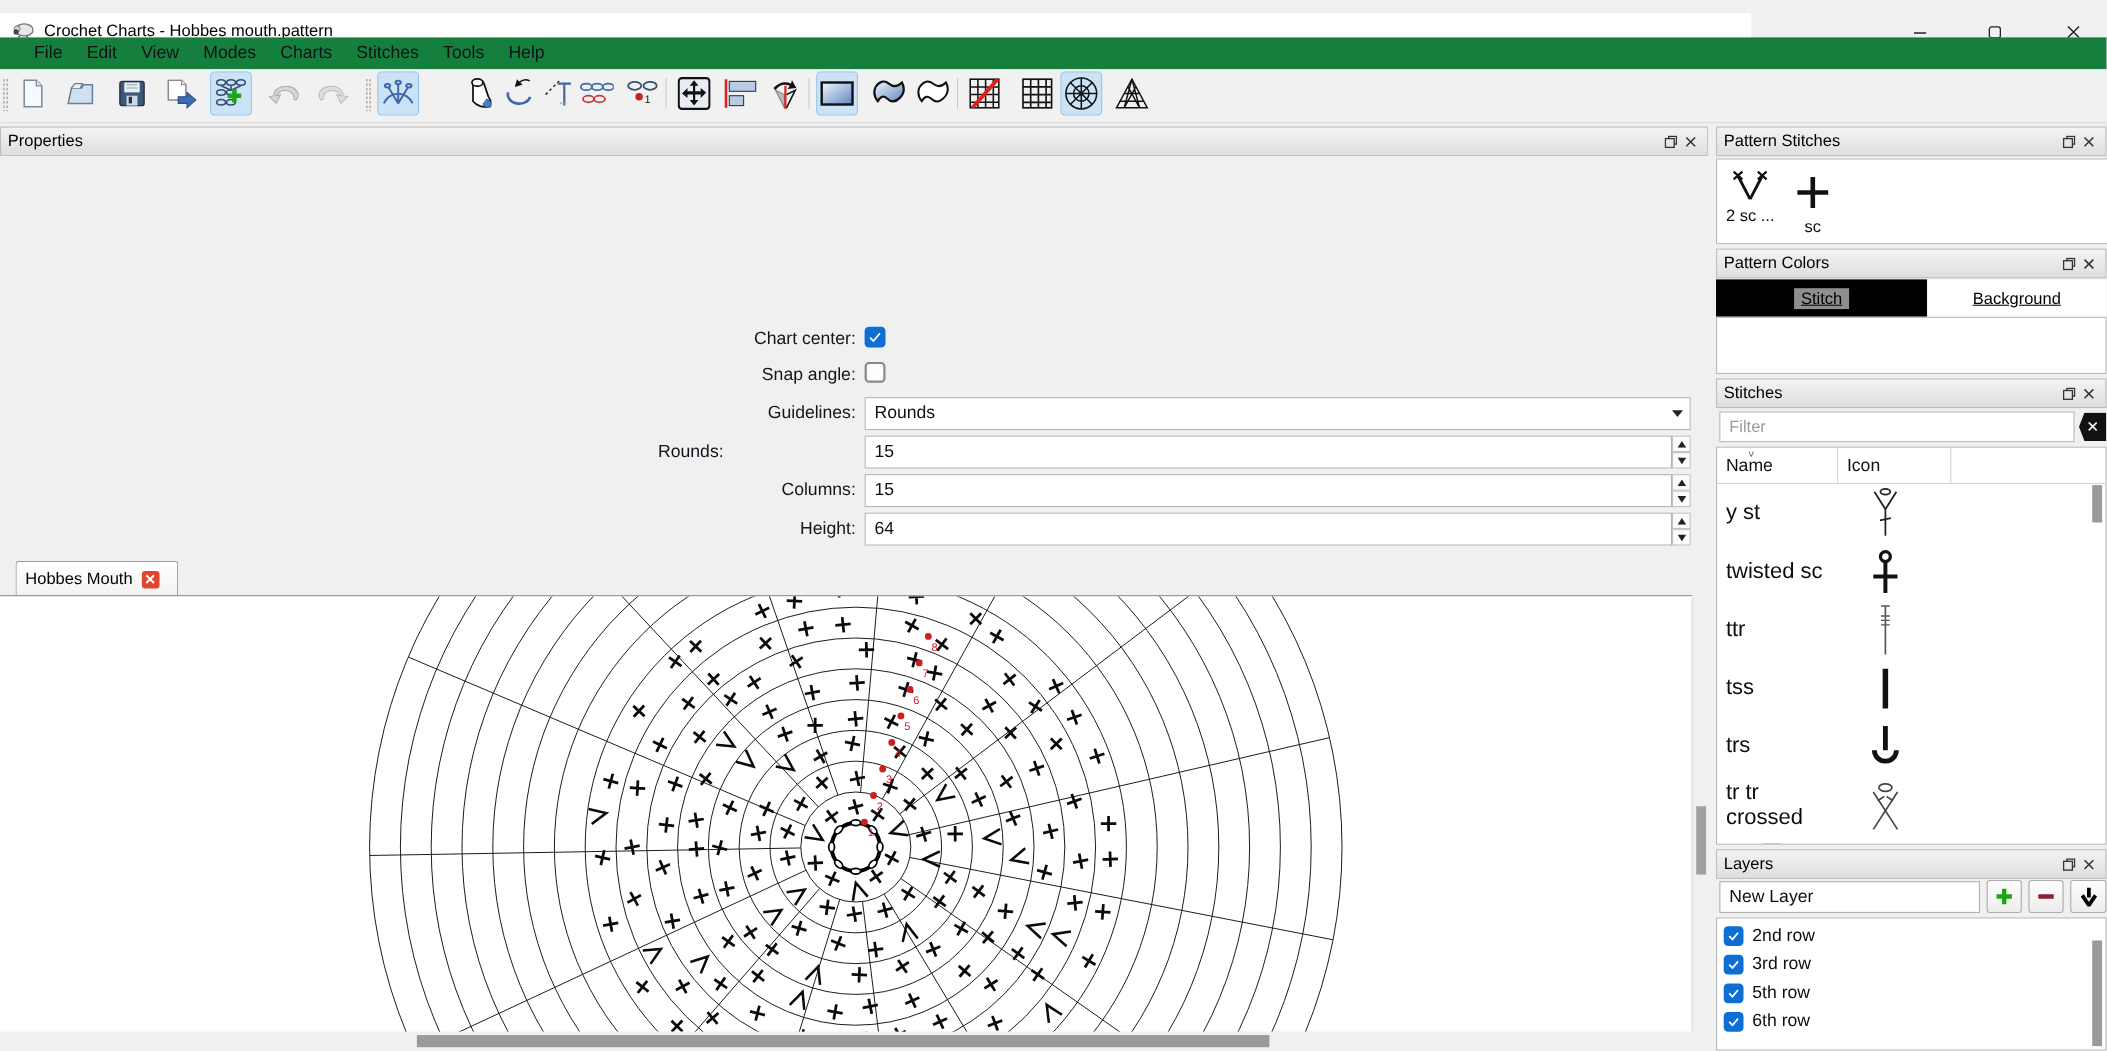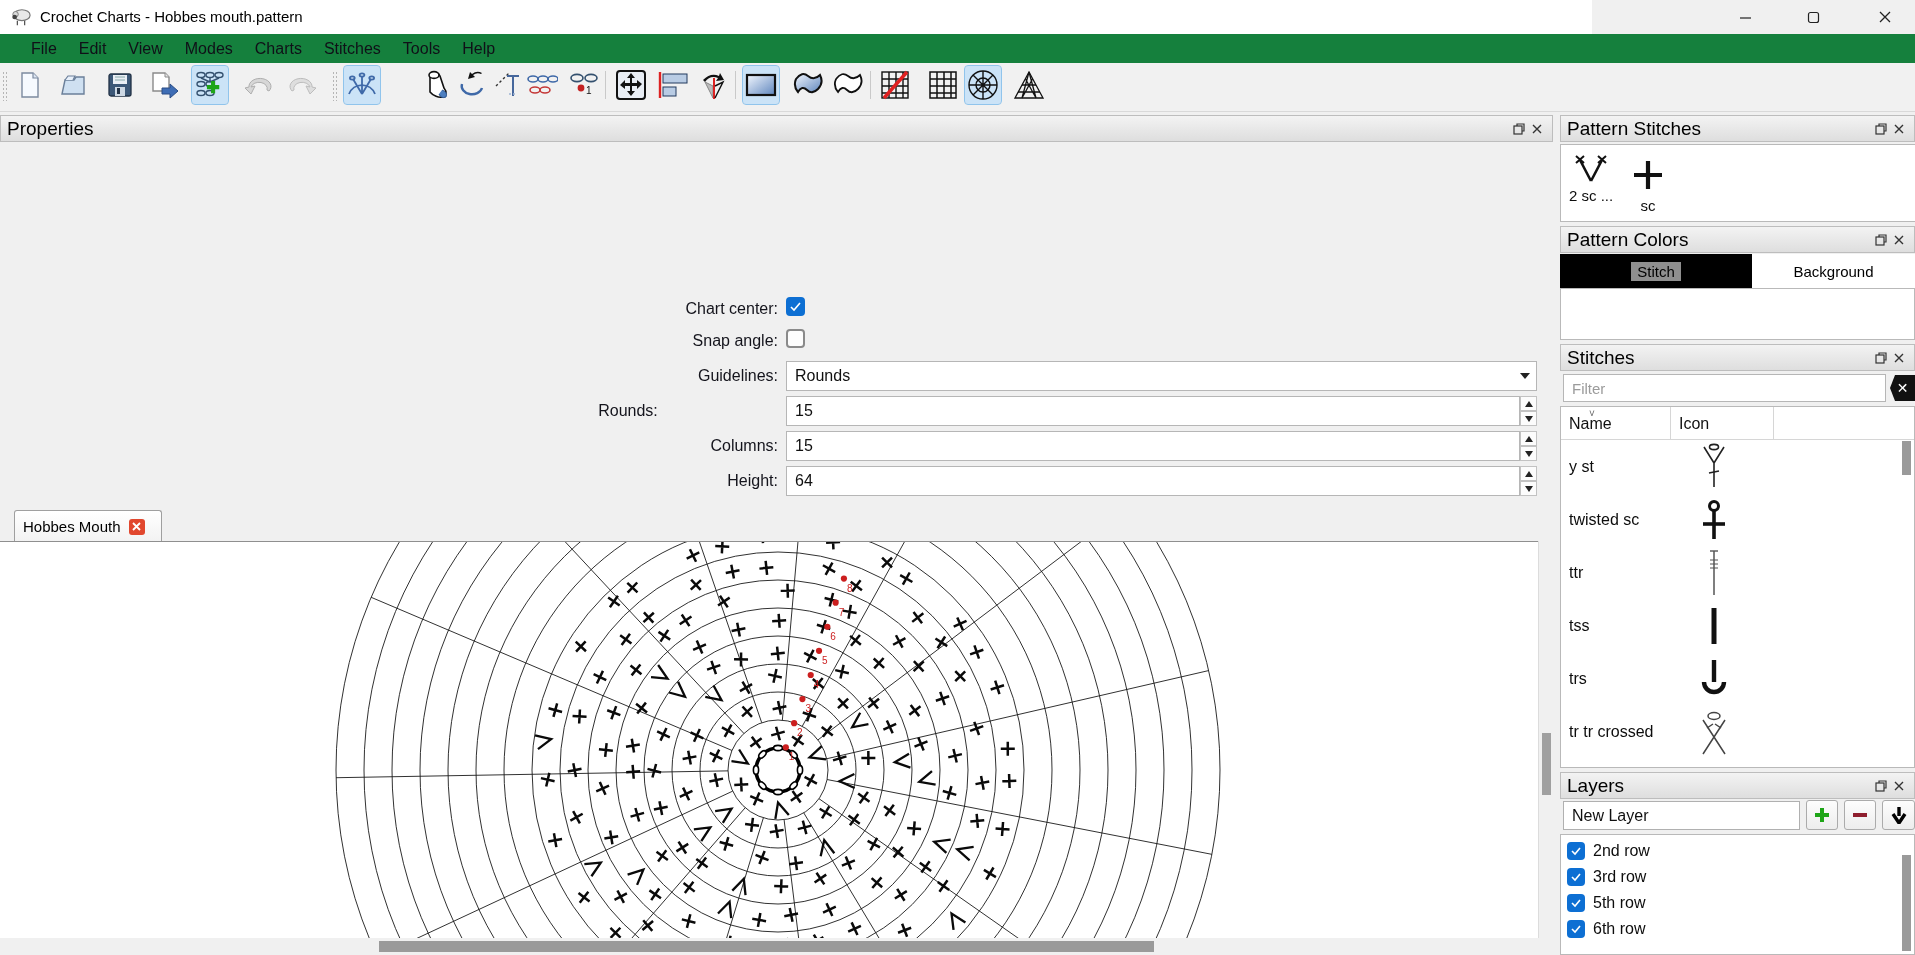--- a/index.html
+++ b/index.html
@@ -1,37 +1,37 @@
 <!DOCTYPE html>
 <html><head>
 <meta charset="utf-8">
 <style>
   * { margin:0; padding:0; box-sizing:border-box; }
   html,body { width:1915px; height:955px; overflow:hidden; background:#f0f0f0;
     font-family:"Liberation Sans", sans-serif; color:#111; }
   .abs { position:absolute; }
   
-  #titlebar { left:0; top:0; width:1592px; height:34px; background:#ffffff; }
+  #titlebar { left:0; top:12px; width:1592px; height:34px; background:#ffffff; }
   #app-icon { left:10px; top:7px; width:22px; height:20px; }
   #title-text { left:40px; top:8px; font-size:15px; color:#000; white-space:nowrap; }
   .wbtn { top:0; width:46px; height:34px; display:flex; align-items:center; justify-content:center; }
   
   #menubar { left:0; top:34px; width:1915px; height:29px; background:#15803d; display:flex; align-items:center; padding-left:20px; }
   .menu-item { font-size:16px; padding:3px 11px; color:#101018; }
   
   #toolbar { left:0; top:63px; width:1915px; height:49px; background:#f1f1f1; border-bottom:1px solid #d9d9d9; }
   .tbtn { top:3px; width:36px; height:38px; border-radius:3px; display:flex; align-items:center; justify-content:center; }
   .tbtn.hl { background:#cbe3f7; outline:1px solid #90c4ec; }
   .tsep { top:8px; width:1px; height:28px; background:#c9c9c9; }
   .tgrip { top:8px; width:6px; height:30px;
     background-image:radial-gradient(#b5b5b5 34%, transparent 36%); background-size:3px 4px; }
   
   .dock-header { height:27px; background:linear-gradient(#f3f3f3,#dedede); border:1px solid #bdbdbd;
     display:flex; align-items:center; padding:0 6px; }
-  .dock-title { font-size:19px; color:#000; flex:1 1 auto; }
+  .dock-title { font-size:15px; color:#000; flex:1 1 auto; }
   .dock-btn { width:18px; height:18px; display:flex; align-items:center; justify-content:center; }
   
   #props-body { background:#f0f0f0; }
   .prow-label { position:absolute; width:300px; text-align:right; font-size:16px; color:#14141c; }
   .checkbox { position:absolute; width:19px; height:19px; border-radius:4px; }
   .checkbox.checked { background:#0d6fd3; }
   .checkbox.unchecked { background:#fdfdfd; border:2px solid #8a8a8a; }
   .field { position:absolute; background:#ffffff; border:1px solid #b6b6b6; font-size:16px;
     display:flex; align-items:center; padding-left:8px; color:#101010; }
   .combo-arrow { position:absolute; right:6px; top:11px; width:0; height:0;
@@ -62,21 +62,21 @@
   
   #filter-input { position:absolute; background:#fff; border:1px solid #b6b6b6; font-size:15px; padding:0 8px;
     color:#9b9b9b; display:flex; align-items:center; }
   #filter-clear { position:absolute; background:#111; clip-path:polygon(20% 0,100% 0,100% 100%,20% 100%,0 50%);
     display:flex; align-items:center; justify-content:center; color:#fff; font-size:14px; }
   #st-table { position:absolute; background:#fff; border:1px solid #b9b9b9; overflow:hidden; }
   .st-head { height:33px; border-bottom:1px solid #d6d6d6; display:flex; position:relative; }
   .st-hcell { font-size:16px; color:#111; padding:8px 0 0 8px; border-right:1px solid #d6d6d6; }
   .sort-ind { position:absolute; left:28px; top:1px; font-size:10px; color:#666; }
   .st-row { height:53px; display:flex; align-items:center; }
-  .st-name { width:103px; padding-left:8px; font-size:16px; color:#0d0d0d; }
+  .st-name { width:103px; padding-left:8px; font-size:20px; color:#0d0d0d; }
   .st-icon { width:100px; display:flex; justify-content:center; }
   #st-scroll { position:absolute; right:1px; top:34px; width:13px; height:60px; }
   #st-scroll .handle { position:absolute; left:2px; top:0; width:9px; height:34px; background:#9a9a9a; }
   
   #layer-name-input { position:absolute; background:#fff; border:1px solid #b0b0b0; font-size:16px; color:#101010;
     display:flex; align-items:center; padding-left:8px; }
   .lbtn { position:absolute; width:32px; height:30px; background:linear-gradient(#fdfdfd,#ededed);
     border:1px solid #ababab; border-radius:3px; display:flex; align-items:center; justify-content:center; }
   .layer-row { display:flex; align-items:center; gap:8px; height:26px; padding-left:6px; }
   .layer-check { width:18px; height:18px; border-radius:4px; background:#0d6fd3; display:flex; align-items:center; justify-content:center; }
@@ -697,21 +697,21 @@
         <rect x="1" y="3" width="8" height="8" fill="none" stroke="#333" stroke-width="1.2"></rect>
         <path d="M4,3 V1 H11 V8 H9" fill="none" stroke="#333" stroke-width="1.2"></path>
       </svg>
     </div>
   <div class="dock-btn">
       <svg width="10" height="10" viewBox="0 0 10 10">
         <path d="M1,1 L9,9 M9,1 L1,9" stroke="#333" stroke-width="1.4"></path>
       </svg>
     </div>
 </div>
-<div id="pc-tabbar" class="abs" style="left:1560px; top:254px; width:355px; height:34px;">
+<div id="pc-tabbar" class="abs" style="left:1560px; top:254px; width:355px; height:34px;text-decoration:underline;">
   <div id="pc-tab-stitch" style="background: rgb(0, 0, 0);">
     <span class="chip">Stitch</span>
   </div>
   <div id="pc-tab-bg" style="background: rgb(255, 255, 255);">
     <span>Background</span>
   </div>
 </div>
 <div class="rpanel-body abs" style="left:1560px; top:288px; width:355px; height:52px;">
   
 </div>

